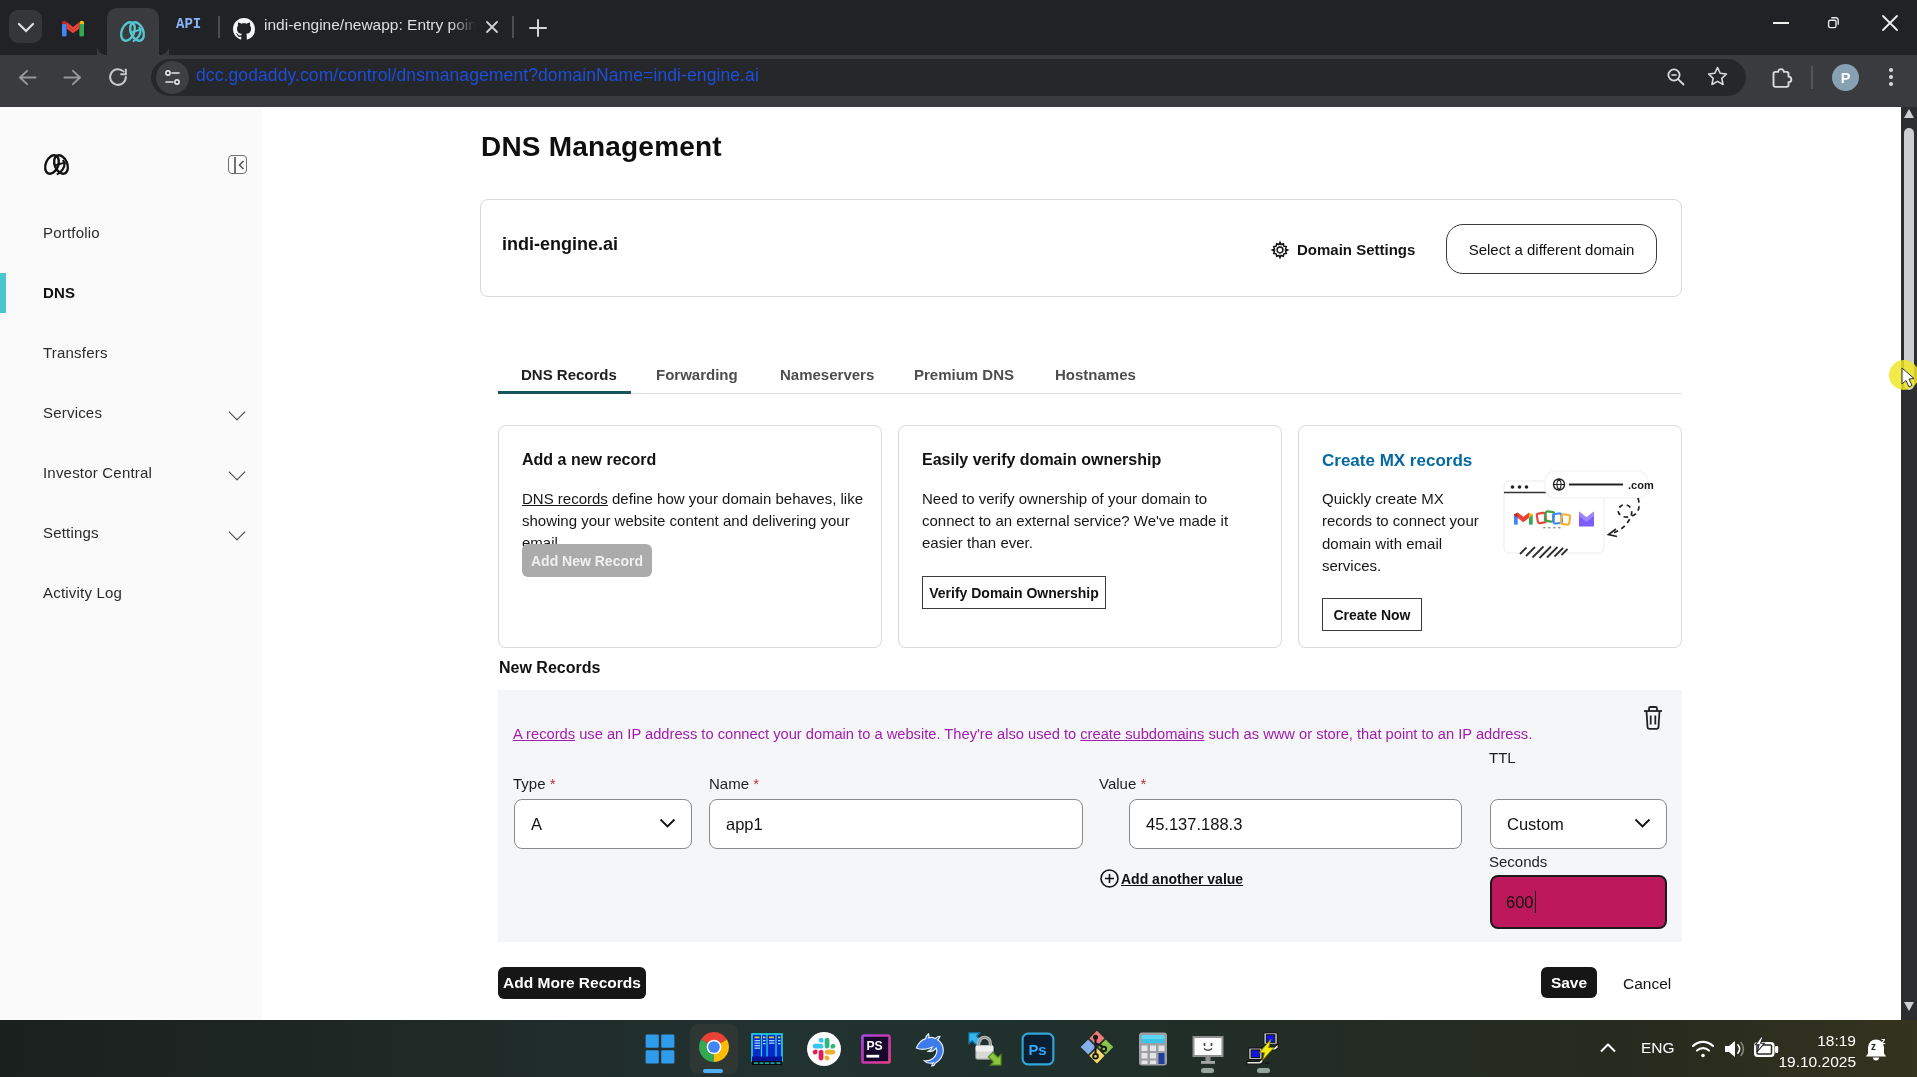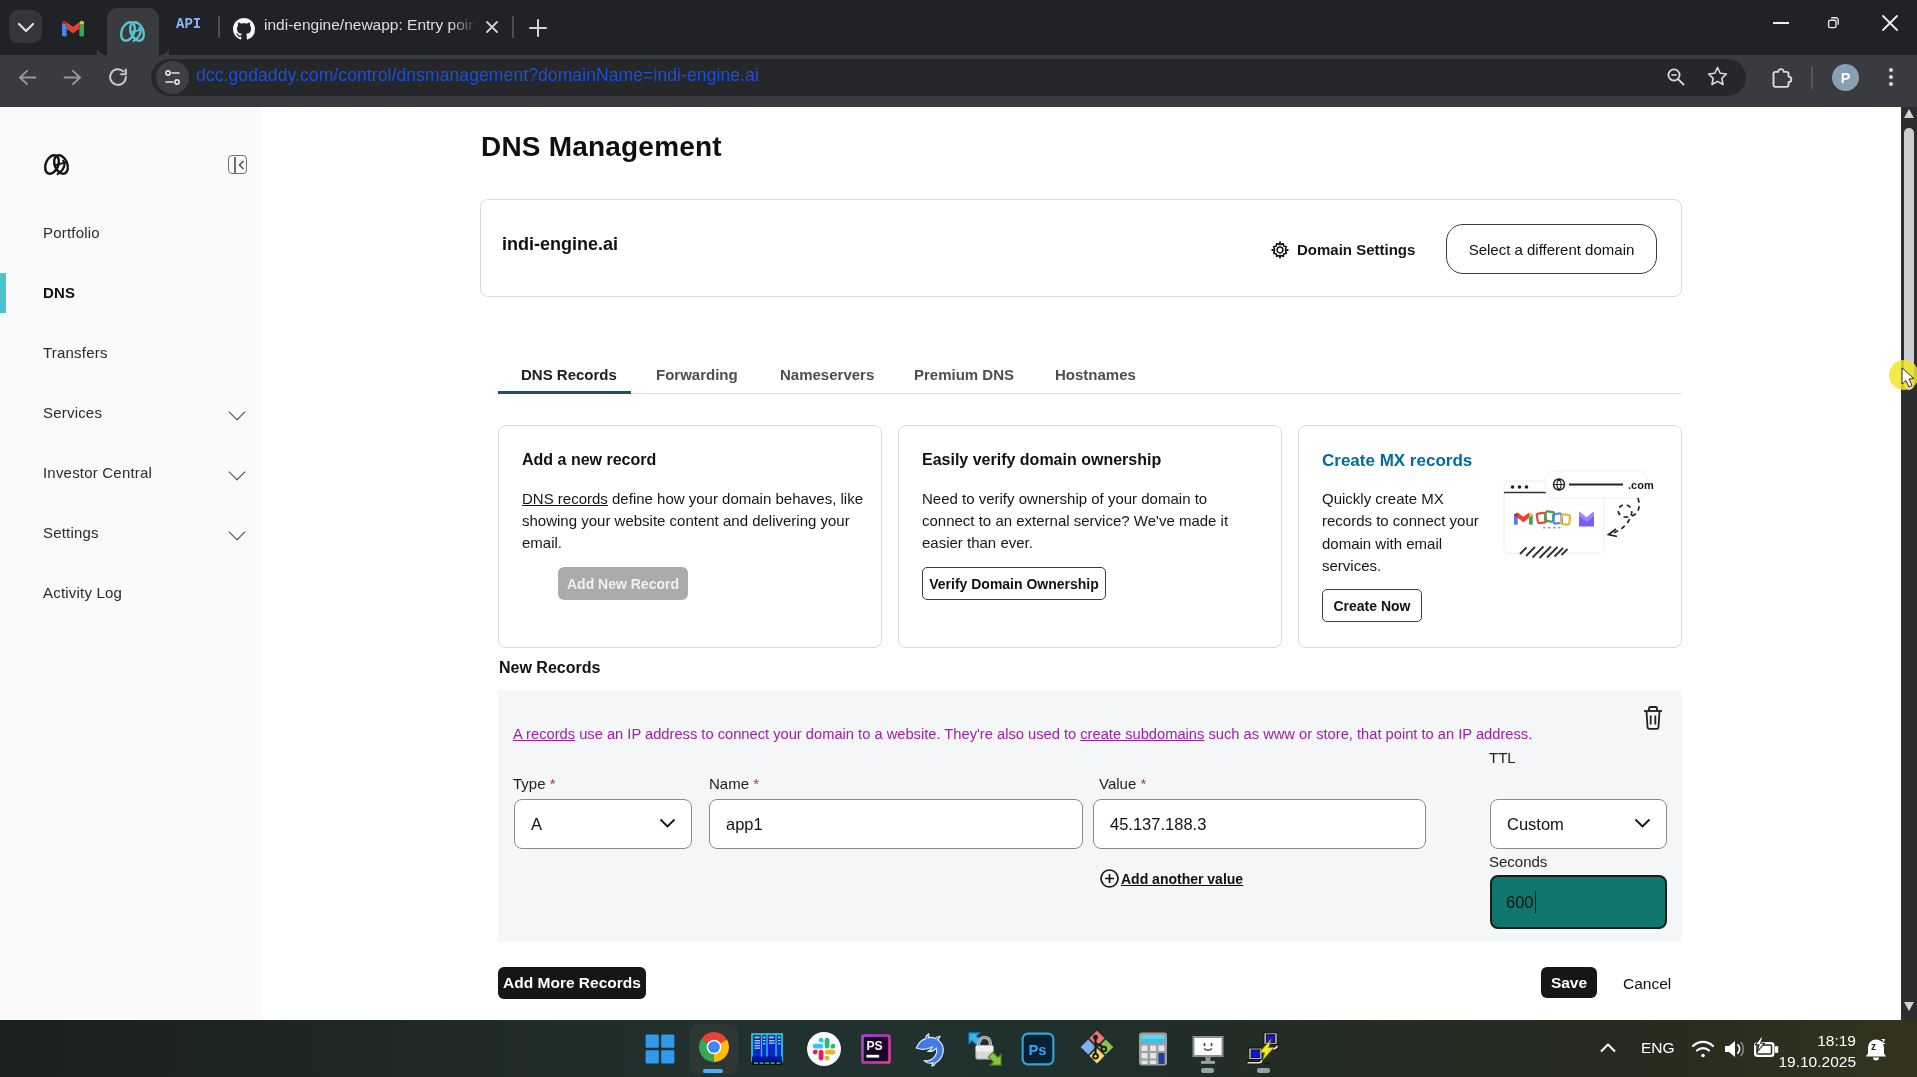--- a/index.html
+++ b/index.html
@@ -14,21 +14,21 @@
   .tab-active:before { left:-10px; transform:scaleX(-1); }
   .tab-active:after { right:-10px; }
   #pagebg { position:absolute; left:0; top:107px; width:1901px; height:913px; background:#ffffff; }
   
   #sidebar { position:absolute; left:0; top:107px; width:262px; height:913px; background:#fafafa; }
   .side-item { position:absolute; left:43px; font-size:15px; color:#2b2b2b; letter-spacing:0.2px; }
   .chev { position:absolute; width:12px; height:12px; border-right:1.6px solid #444; border-bottom:1.6px solid #444; transform:rotate(45deg); }
   
   .card { position:absolute; background:#fff; border:1px solid #d9d9d9; border-radius:8px; }
   .btn-dark { position:absolute; background:#161616; color:#fff; font-weight:bold; font-size:15.5px; border-radius:6px; display:flex; align-items:center; justify-content:center; }
-  .btn-outline { position:absolute; background:#fff; border:1px solid #3c3c3c; border-radius:5px; color:#111; font-weight:bold; font-size:16px; display:flex; align-items:center; justify-content:center; }
+  .btn-outline { position:absolute; background:#fff; border:1px solid #3c3c3c; border-radius:0; color:#111; font-weight:bold; font-size:16px; display:flex; align-items:center; justify-content:center;margin-top:9px; }
   .inp { position:absolute; background:#fff; border:1px solid #8a8a8a; border-radius:8px; height:50px; font-size:16.5px; color:#111; display:flex; align-items:center; padding-left:16px; }
   .lbl { position:absolute; font-size:15px; color:#1e1e1e; }
   .red { color:#b43a2e; }
   .tabtxt { position:absolute; font-size:15px; font-weight:bold; color:#4e4e4e; top:366px; }
   
   #taskbar { position:absolute; left:0; top:1020px; width:1917px; height:57px; background:linear-gradient(90deg,#1a201d 0%,#1f2926 22%,#223230 40%,#20302c 55%,#232c24 70%,#272a1e 85%,#33331f 100%); }
   .tbicon { position:absolute; top:1031px; width:36px; height:36px; display:flex; align-items:center; justify-content:center; }
 </style>
 </head>
 <body>
@@ -170,21 +170,21 @@
 <div class="tabtxt" style="left:780px;">Nameservers</div>
 <div class="tabtxt" style="left:914px;">Premium DNS</div>
 <div class="tabtxt" style="left:1055px;">Hostnames</div>
 <div class="abs" style="left:498px; top:391px; width:133px; height:3px; background:#16565c;"></div>
 
 <div class="card" style="left:498px; top:425px; width:384px; height:223px;"></div>
 <div class="card" style="left:898px; top:425px; width:384px; height:223px;"></div>
 <div class="card" style="left:1298px; top:425px; width:384px; height:223px;"></div>
 <div class="abs" style="left:522px; top:451px; font-size:16px; font-weight:bold; color:#111;">Add a new record</div>
 <div class="abs" style="left:522px; top:488px; width:360px; font-size:15px; color:#161616; line-height:22px; white-space:nowrap;"><span style="text-decoration:underline;">DNS records</span> define how your domain behaves, like<br>showing your website content and delivering your<br>email.</div>
-<div class="btn-dark" style="left:522px; top:567px; width:130px; height:33px; background:#ababab; color:#f0f0f0; font-size:14px;margin-left:36px;">Add New Record</div>
+<div class="btn-dark" style="left:522px; top:544px; width:130px; height:33px; background:#ababab; color:#f0f0f0; font-size:14px;">Add New Record</div>
 <div class="abs" style="left:922px; top:451px; font-size:16px; font-weight:bold; color:#111;">Easily verify domain ownership</div>
 <div class="abs" style="left:922px; top:488px; width:360px; font-size:15px; color:#161616; line-height:22px; white-space:nowrap;">Need to verify ownership of your domain to<br>connect to an external service? We've made it<br>easier than ever.</div>
 <div class="btn-outline" style="left:922px; top:567px; width:184px; height:33px; font-size:14px;">Verify Domain Ownership</div>
 <div class="abs" style="left:1322px; top:451px; font-size:17px; font-weight:bold; color:#0369a1;">Create MX records</div>
 <div class="abs" style="left:1322px; top:488px; font-size:15px; color:#161616; line-height:22.3px; white-space:nowrap;">Quickly create MX<br>records to connect your<br>domain with email<br>services.</div>
 <div class="btn-outline" style="left:1322px; top:589px; width:100px; height:33px; font-size:14px;">Create Now</div>
 
 <svg class="abs" style="left:1495px; top:460px;" width="175" height="130" viewBox="0 0 175 130">
   <rect x="9" y="21" width="100" height="72" rx="5" fill="#fff" stroke="#ededed" stroke-width="1"></rect>
   <circle cx="17.5" cy="27" r="1.8" fill="#222"></circle>
@@ -253,32 +253,32 @@
   </svg>
 <div class="lbl" style="left:513px; top:775px;">Type <span class="red">*</span></div>
 <div class="lbl" style="left:709px; top:775px;">Name <span class="red">*</span></div>
 <div class="lbl" style="left:1099px; top:775px;">Value <span class="red">*</span></div>
 <div class="lbl" style="left:1489px; top:749px;">TTL</div>
 <div class="inp" style="left:514px; top:799px; width:178px;">A</div>
 <svg class="abs" style="left:659px; top:818px;" width="17" height="11" viewBox="0 0 17 11">
     <path d="M1.5 1.5 L8.5 8.5 L15.5 1.5" stroke="#111" stroke-width="1.8" fill="none"></path>
   </svg>
 <div class="inp" style="left:709px; top:799px; width:374px;">app1</div>
-<div class="inp" style="left:1093px; top:799px; width:333px;">45.137.188.3</div>
+<div class="inp" style="left:1129px; top:799px; width:333px;">45.137.188.3</div>
 <div class="inp" style="left:1490px; top:799px; width:177px;">Custom</div>
 <svg class="abs" style="left:1634px; top:818px;" width="17" height="11" viewBox="0 0 17 11">
     <path d="M1.5 1.5 L8.5 8.5 L15.5 1.5" stroke="#111" stroke-width="1.8" fill="none"></path>
   </svg>
 <svg class="abs" style="left:1100px; top:869px;" width="19" height="19" viewBox="0 0 19 19">
     <circle cx="9.5" cy="9.5" r="8.5" stroke="#111" stroke-width="1.6" fill="none"></circle>
     <path d="M9.5 5 V14 M5 9.5 H14" stroke="#111" stroke-width="1.6"></path>
   </svg>
 <div class="abs" style="left:1121px; top:871px; font-size:14px; font-weight:bold; color:#111; text-decoration:underline;">Add another value</div>
 <div class="lbl" style="left:1489px; top:853px;">Seconds</div>
-<div class="abs" style="left:1490px; top:875px; width:177px; height:54px; background:#0f766e; border:2.5px solid #1b1b1b; border-radius:8px; display:flex; align-items:center; padding-left:14px; font-size:16.5px; color:#111;">600<span style="display:inline-block; width:1.5px; height:22px; background:#111; margin-left:1px;"></span></div>
+<div class="abs" style="left:1490px; top:875px; width:177px; height:54px; background:#be185d; border:2.5px solid #1b1b1b; border-radius:8px; display:flex; align-items:center; padding-left:14px; font-size:16.5px; color:#111;">600<span style="display:inline-block; width:1.5px; height:22px; background:#111; margin-left:1px;"></span></div>
 
 <div class="btn-dark" style="left:498px; top:967px; width:148px; height:32px;">Add More Records</div>
 <div class="btn-dark" style="left:1541px; top:967px; width:56px; height:31px;">Save</div>
 <div class="abs" style="left:1623px; top:975px; font-size:15.5px; color:#111;">Cancel</div>
 
 <div class="abs" style="left:1901px; top:107px; width:16px; height:913px; background:#2c2d2e;"></div>
 <svg class="abs" style="left:1904px; top:109px;" width="10" height="9" viewBox="0 0 10 9">
     <path d="M5 0 L10 9 H0z" fill="#cfd0d1"></path>
   </svg>
 <div class="abs" style="left:1904px; top:128px; width:10px; height:262px; background:#cdced0; border-radius:5px;"></div>

